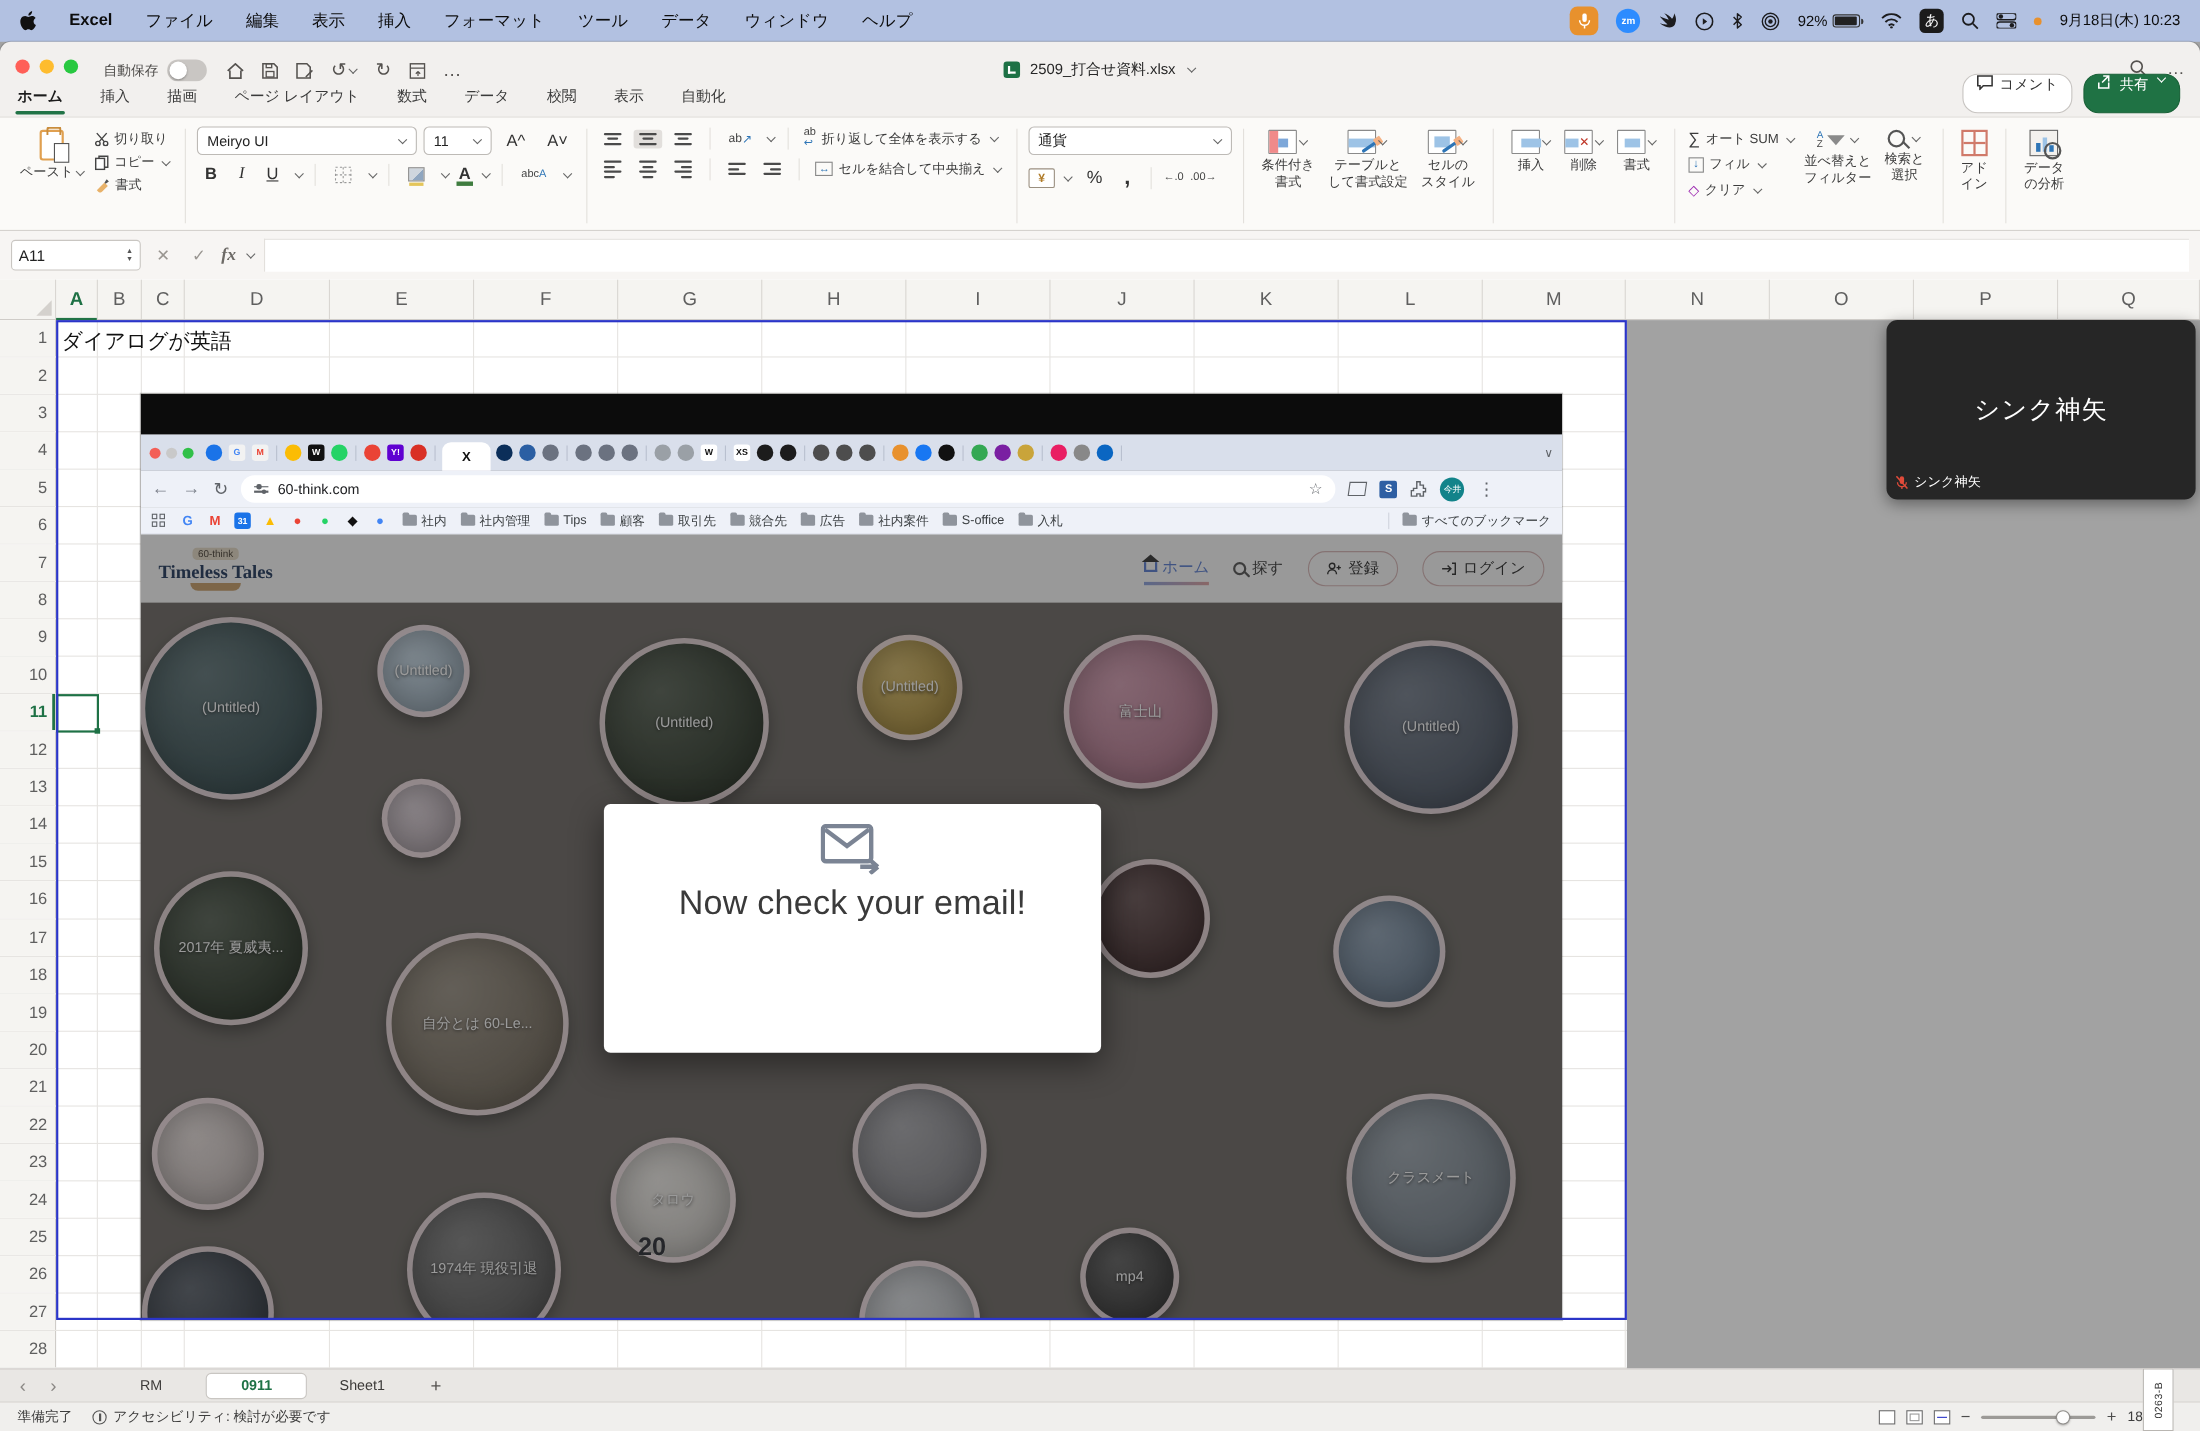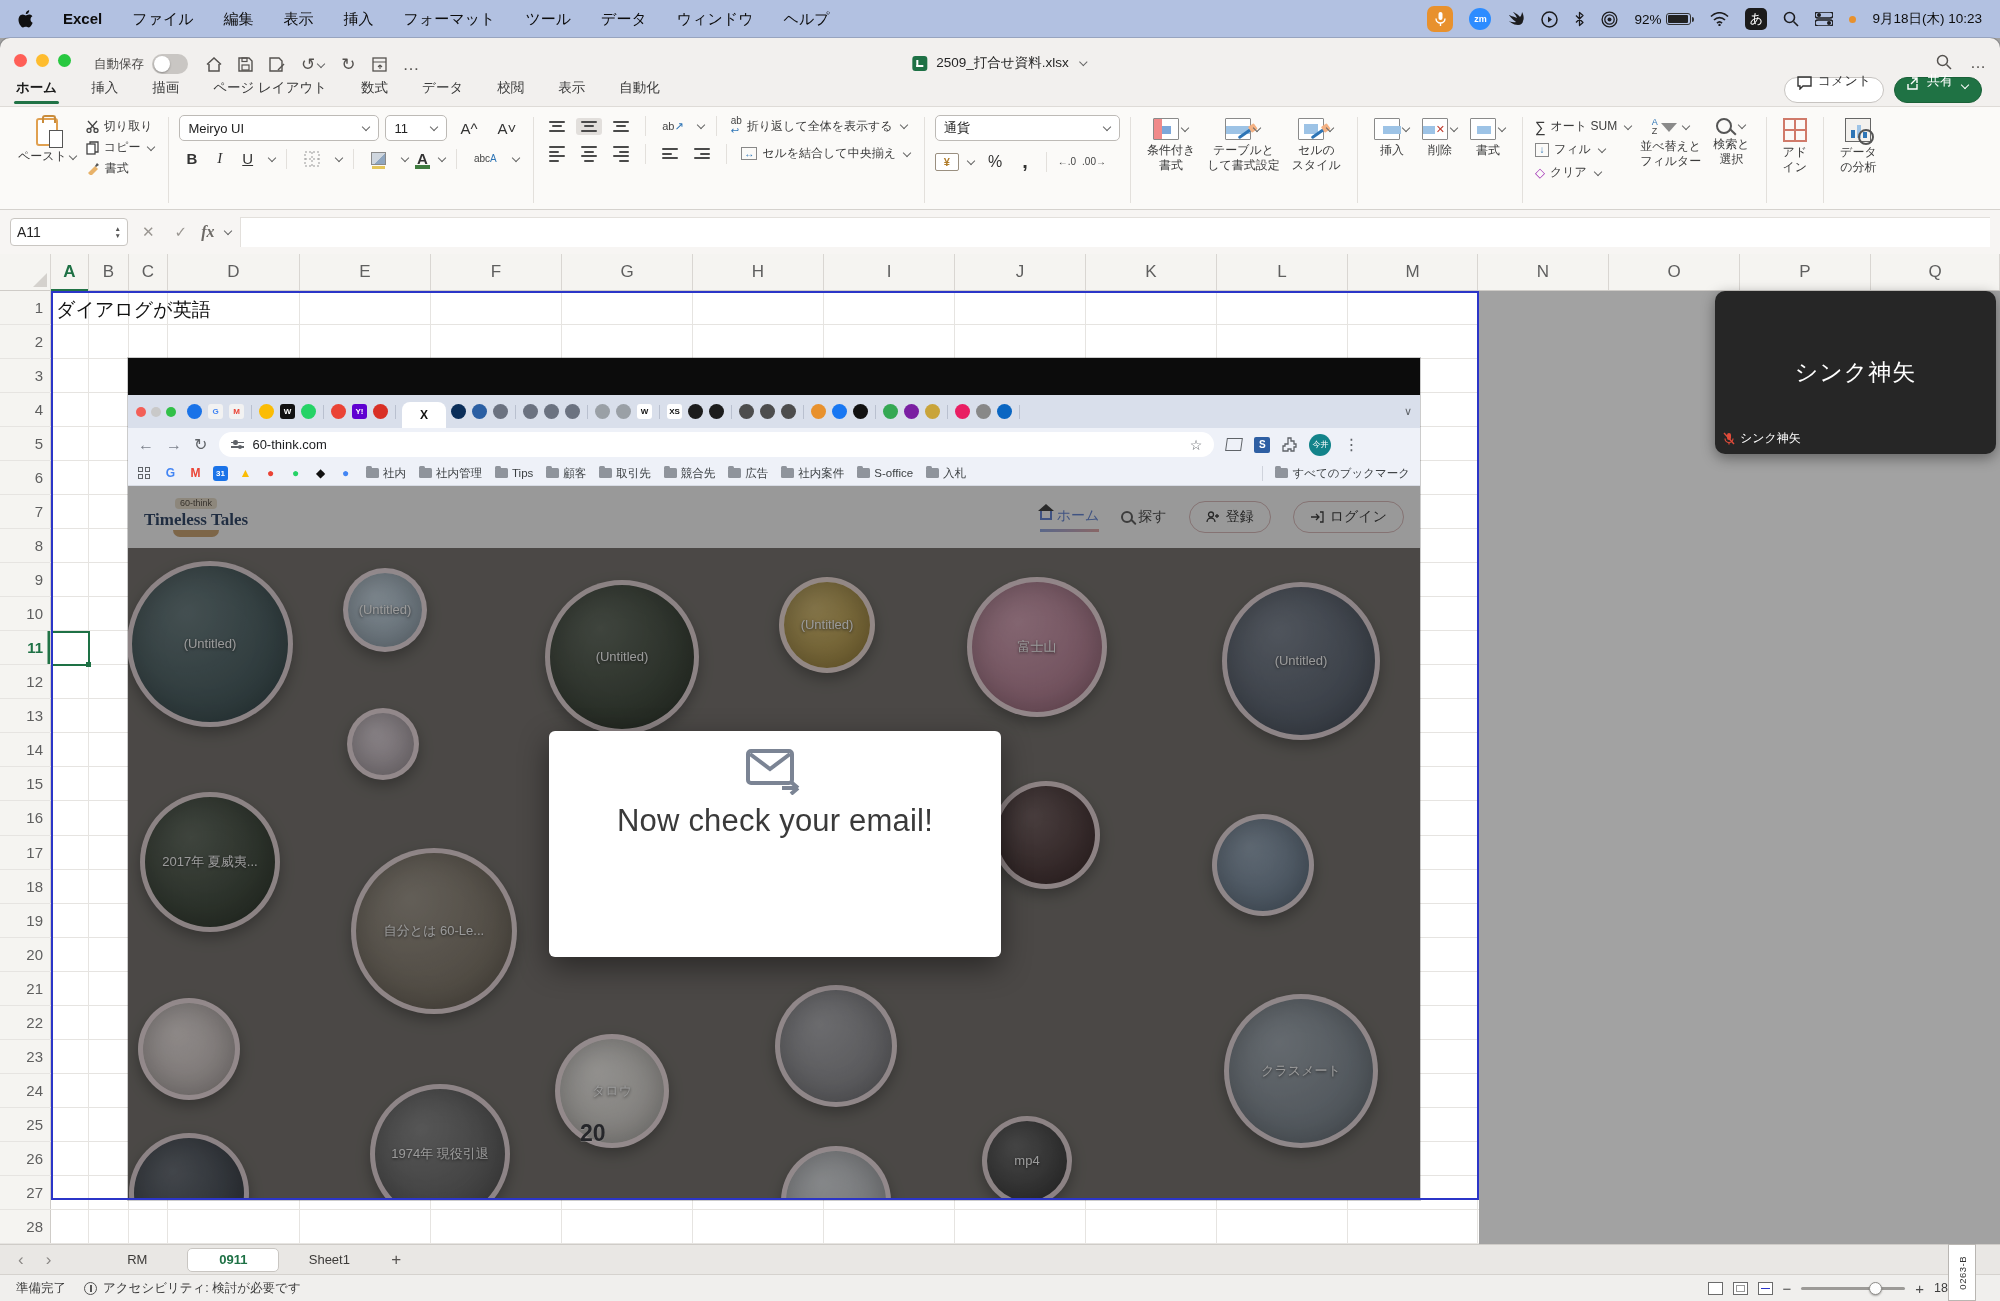--- a/index.html
+++ b/index.html
@@ -43,21 +43,21 @@
   .xlicon:after{content:"";position:absolute;inset:4px;border-left:2px solid #fff;border-bottom:2px solid #fff}
   #title-right{margin-left:auto;display:flex;gap:18px;color:#55524f}
 
   
   #ribbontabs{position:absolute;top:36px;left:0;right:0;height:33px;display:flex;align-items:flex-end;
     padding:0 18px 0 14px;border-bottom:1px solid #dedbd7;background:#f2f0ee}
   .rtab{font-size:13.5px;color:#3a3a3a;padding:6px 2px 9px;margin-right:30px;position:relative;cursor:default;white-space:nowrap}
   .rtab.active{font-weight:700;color:#1c1c1c}
   .rtab.active:after{content:"";position:absolute;left:0;right:0;bottom:2px;height:3px;background:#217346;border-radius:2px}
   #ribbontabs-right{margin-left:auto;display:flex;gap:10px;align-items:center;margin-bottom:3px}
-  .pill{display:flex;align-items:flex-end;gap:6px;height:26px;padding:12px 12px;border-radius:14px;font-size:13px}
+  .pill{display:flex;align-items:flex-start;gap:6px;height:36px;padding:0 12px;border-radius:14px;font-size:13px}
   .pill.comment{background:#fff;border:1px solid #c7c4c1;color:#333}
   .pill.share{background:#1f7244;color:#fff;border:1px solid #1a6138}
 
   
   #ribbon{position:absolute;top:69px;left:0;right:0;height:103px;background:#fbfaf8;border-bottom:1px solid #d5d2ce;
     display:flex;align-items:stretch;padding:6px 8px 2px;color:#3b3b3b;font-size:12px}
   .rgsep{width:1px;background:#e3e0dc;margin:4px 6px}
   .rgroup{display:flex;align-items:flex-start;padding:2px 4px}
   .bigbtn{display:flex;flex-direction:column;align-items:center;gap:3px;padding:3px 6px;border-radius:4px}
   .bigbtn .lbl{font-size:12px;color:#3b3b3b;text-align:center;line-height:1.25;white-space:pre-line}

